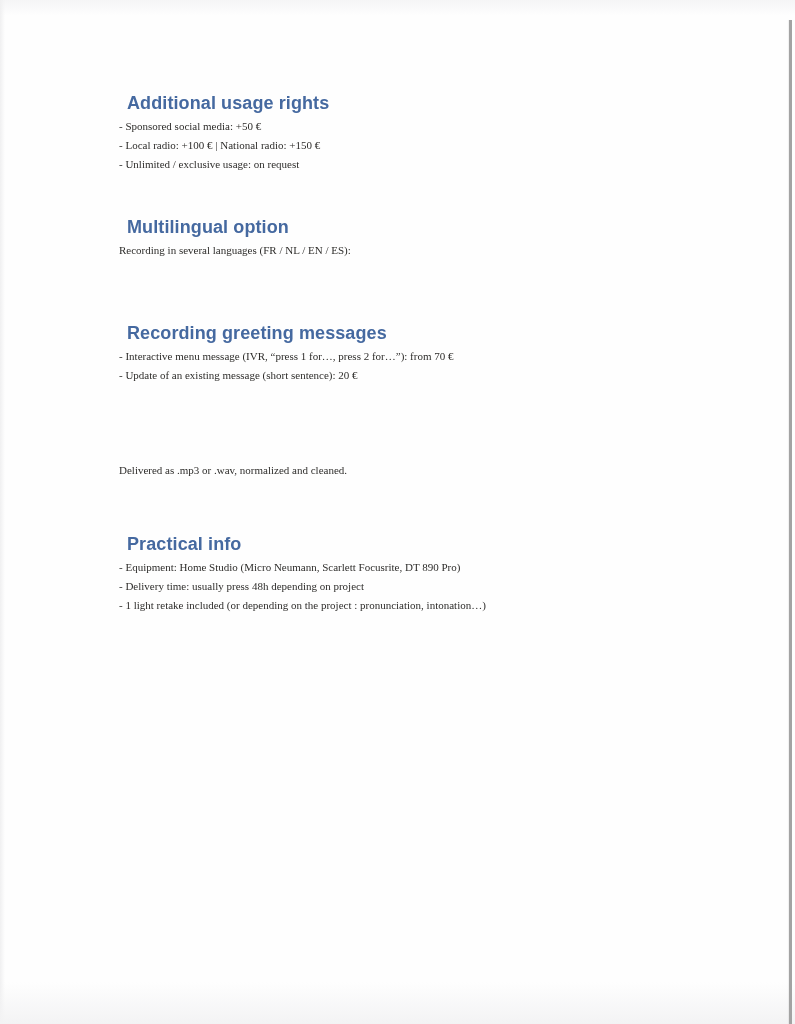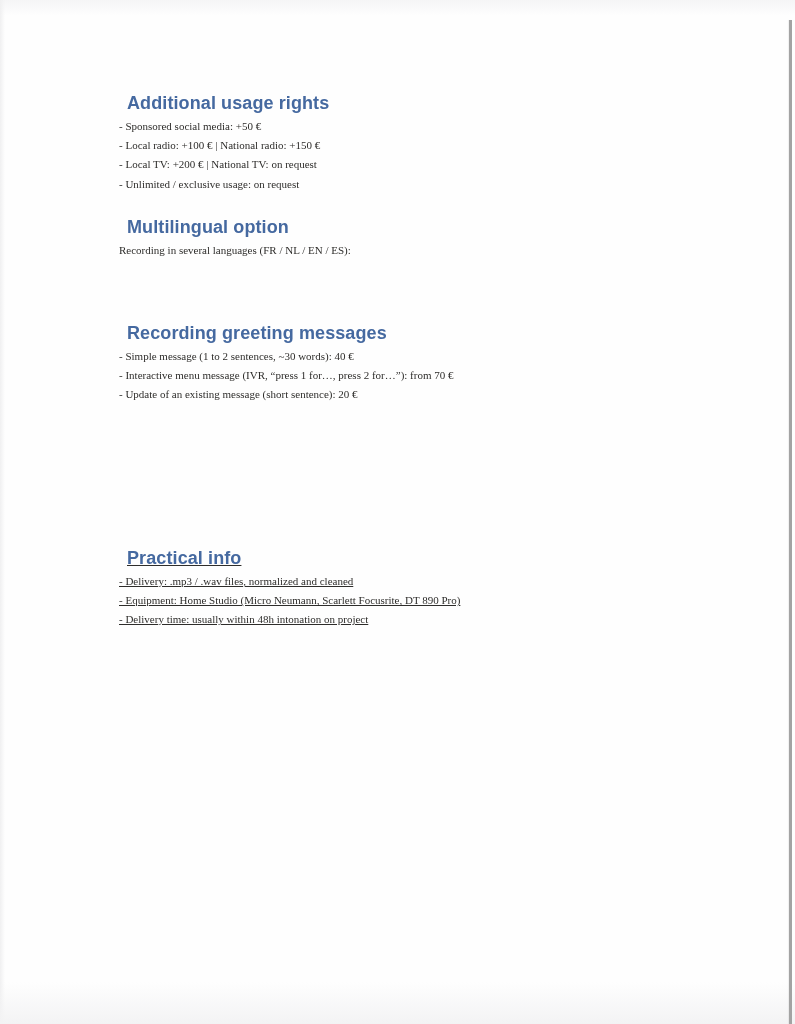--- a/index.html
+++ b/index.html
@@ -75,55 +75,54 @@
   }
   .note-block {
     position: absolute;
     left: 0;
     width: 600px;
   }
   .sec-1 { top: 92px; }
   .sec-2 { top: 216px; }
   .sec-3 { top: 322px; }
   .note-3 { top: 461px; }
-  .sec-4 { top: 547px; text-decoration: underline; }
+  .sec-4 { top: 533px; }
 </style>
 </head>
 <body>
 
 <div class="page-shade-top"></div>
 <div class="page-shade-left"></div>
 <div class="page-shade-bottom"></div>
 <div class="page-edge-line"></div>
 
 <div class="content">
 
   <div class="section sec-1">
     <h2 class="section-heading">Additional usage rights</h2>
     <p class="body-line">- Sponsored social media: +50 €</p>
     <p class="body-line">- Local radio: +100 € | National radio: +150 €</p>
-    <p class="body-line">- Local TV: +200 € | National TV: on request</p>
     <p class="body-line">- Unlimited / exclusive usage: on request</p>
   </div>
 
   <div class="section sec-2">
     <h2 class="section-heading">Multilingual option</h2>
     <p class="body-line">Recording in several languages (FR / NL / EN / ES):</p>
   </div>
 
   <div class="section sec-3">
     <h2 class="section-heading">Recording greeting messages</h2>
-    <p class="body-line">- Simple message (1 to 2 sentences, ~30 words): 40 €</p>
     <p class="body-line">- Interactive menu message (IVR, “press 1 for…, press 2 for…”): from 70 €</p>
     <p class="body-line">- Update of an existing message (short sentence): 20 €</p>
   </div>
 
   <div class="note-block note-3">
+    <p class="body-line">Delivered as .mp3 or .wav, normalized and cleaned.</p>
   </div>
 
   <div class="section sec-4">
     <h2 class="section-heading">Practical info</h2>
-    <p class="body-line">- Delivery: .mp3 / .wav files, normalized and cleaned</p>
     <p class="body-line">- Equipment: Home Studio (Micro Neumann, Scarlett Focusrite, DT 890 Pro)</p>
-    <p class="body-line">- Delivery time: usually within 48h intonation on project</p>
+    <p class="body-line">- Delivery time: usually press 48h depending on project</p>
+    <p class="body-line">- 1 light retake included (or depending on the project : pronunciation, intonation…)</p>
   </div>
 
 </div>
 
 </body></html>

